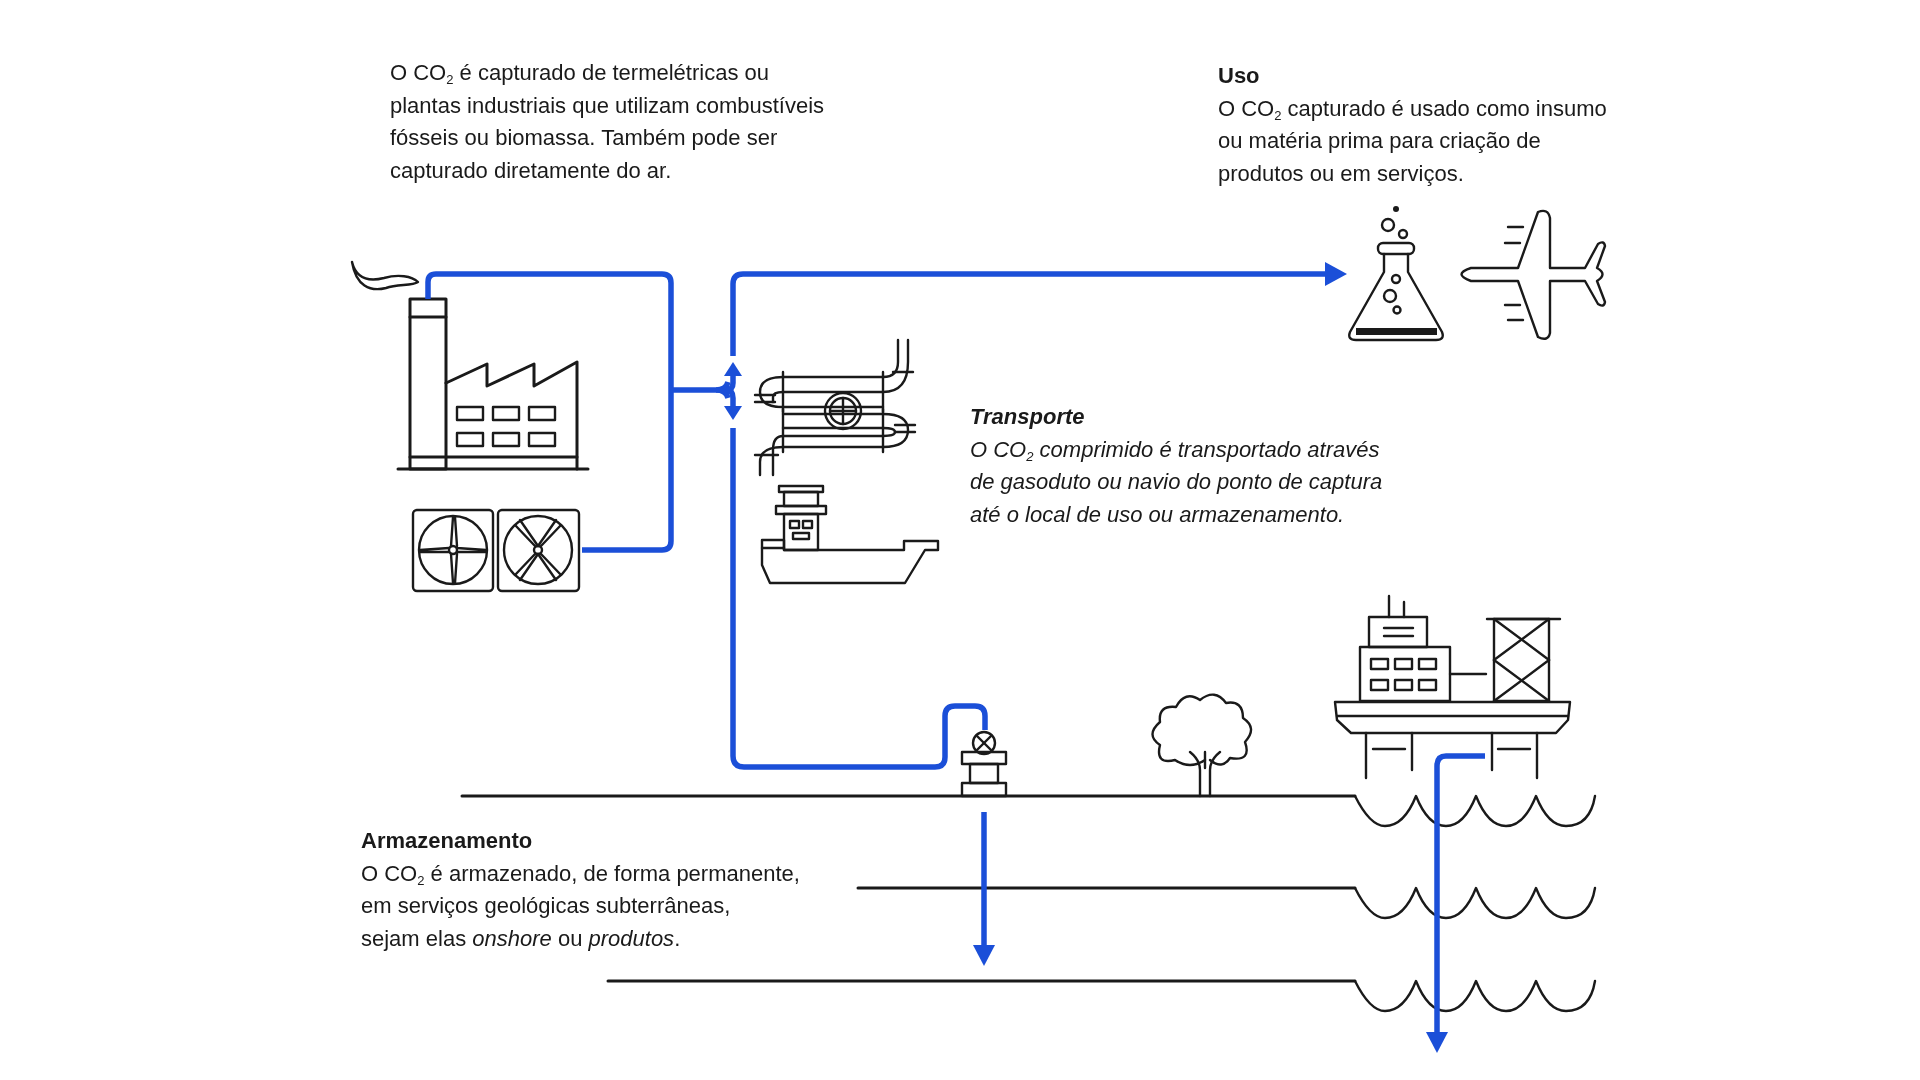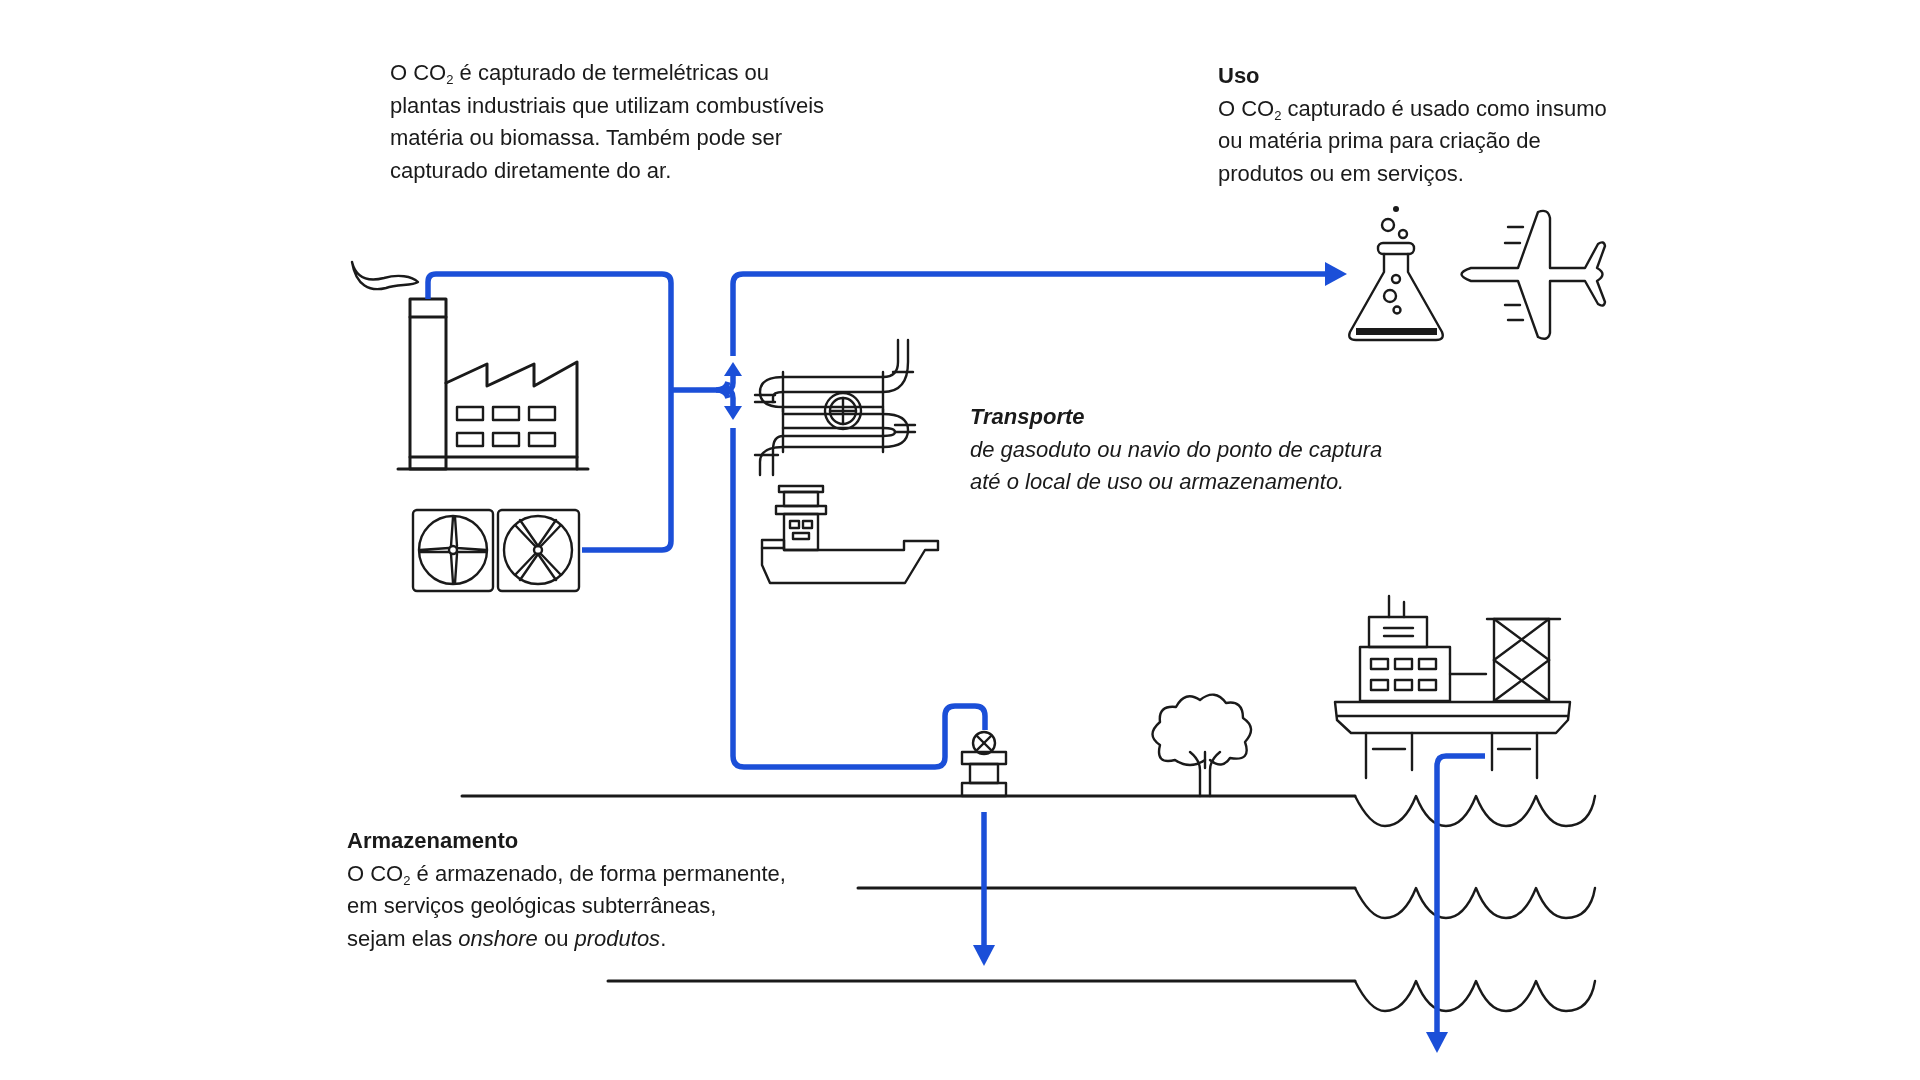--- a/index.html
+++ b/index.html
@@ -14,38 +14,39 @@
   .thin { fill: none; stroke: #1a1a1a; stroke-width: 2.4; stroke-linejoin: round; stroke-linecap: round; }
   .pipe { fill: none; stroke: #1b4fd8; stroke-width: 5.5; stroke-linejoin: round; stroke-linecap: butt; }
   .arrowhead { fill: #1b4fd8; }
 </style>
 </head>
 <body>
 
 <div class="block" style="left:390px; top:57px;">
   <span class="line"><span>O CO</span><sub>2</sub><span> é capturado de termelétricas ou</span></span>
   <span class="line">plantas industriais que utilizam combustíveis</span>
-  <span class="line">matéria ou biomassa. Também pode ser</span>
+  <span class="line">fósseis ou biomassa. Também pode ser</span>
   <span class="line">capturado diretamente do ar.</span>
 </div>
 
 <div class="block" style="left:1218px; top:60px;">
   <span class="title">Uso</span>
   <span class="line"><span>O CO</span><sub>2</sub><span> capturado é usado como insumo</span></span>
   <span class="line">ou matéria prima para criação de</span>
   <span class="line">produtos ou em serviços.</span>
 </div>
 
 <div class="block" style="left:970px; top:401px;font-style:italic;">
   <span class="title">Transporte</span>
+  <span class="line"><span>O CO</span><sub>2</sub><span> comprimido é transportado através</span></span>
   <span class="line">de gasoduto ou navio do ponto de captura</span>
   <span class="line">até o local de uso ou armazenamento.</span>
 </div>
 
-<div class="block" style="left:347px; top:825px;">
+<div class="block" style="left:361px; top:825px;">
   <span class="title">Armazenamento</span>
   <span class="line"><span>O CO</span><sub>2</sub><span> é armazenado, de forma permanente,</span></span>
   <span class="line">em serviços geológicas subterrâneas,</span>
   <span class="line"><span>sejam elas </span><em>onshore</em><span> ou </span><em>produtos</em><span>.</span></span>
 </div>
 
 <svg id="diagram" width="1920" height="1080" viewBox="0 0 1920 1080">
 
   <g>
     <line class="blk" x1="462" y1="796" x2="1355" y2="796"></line>

